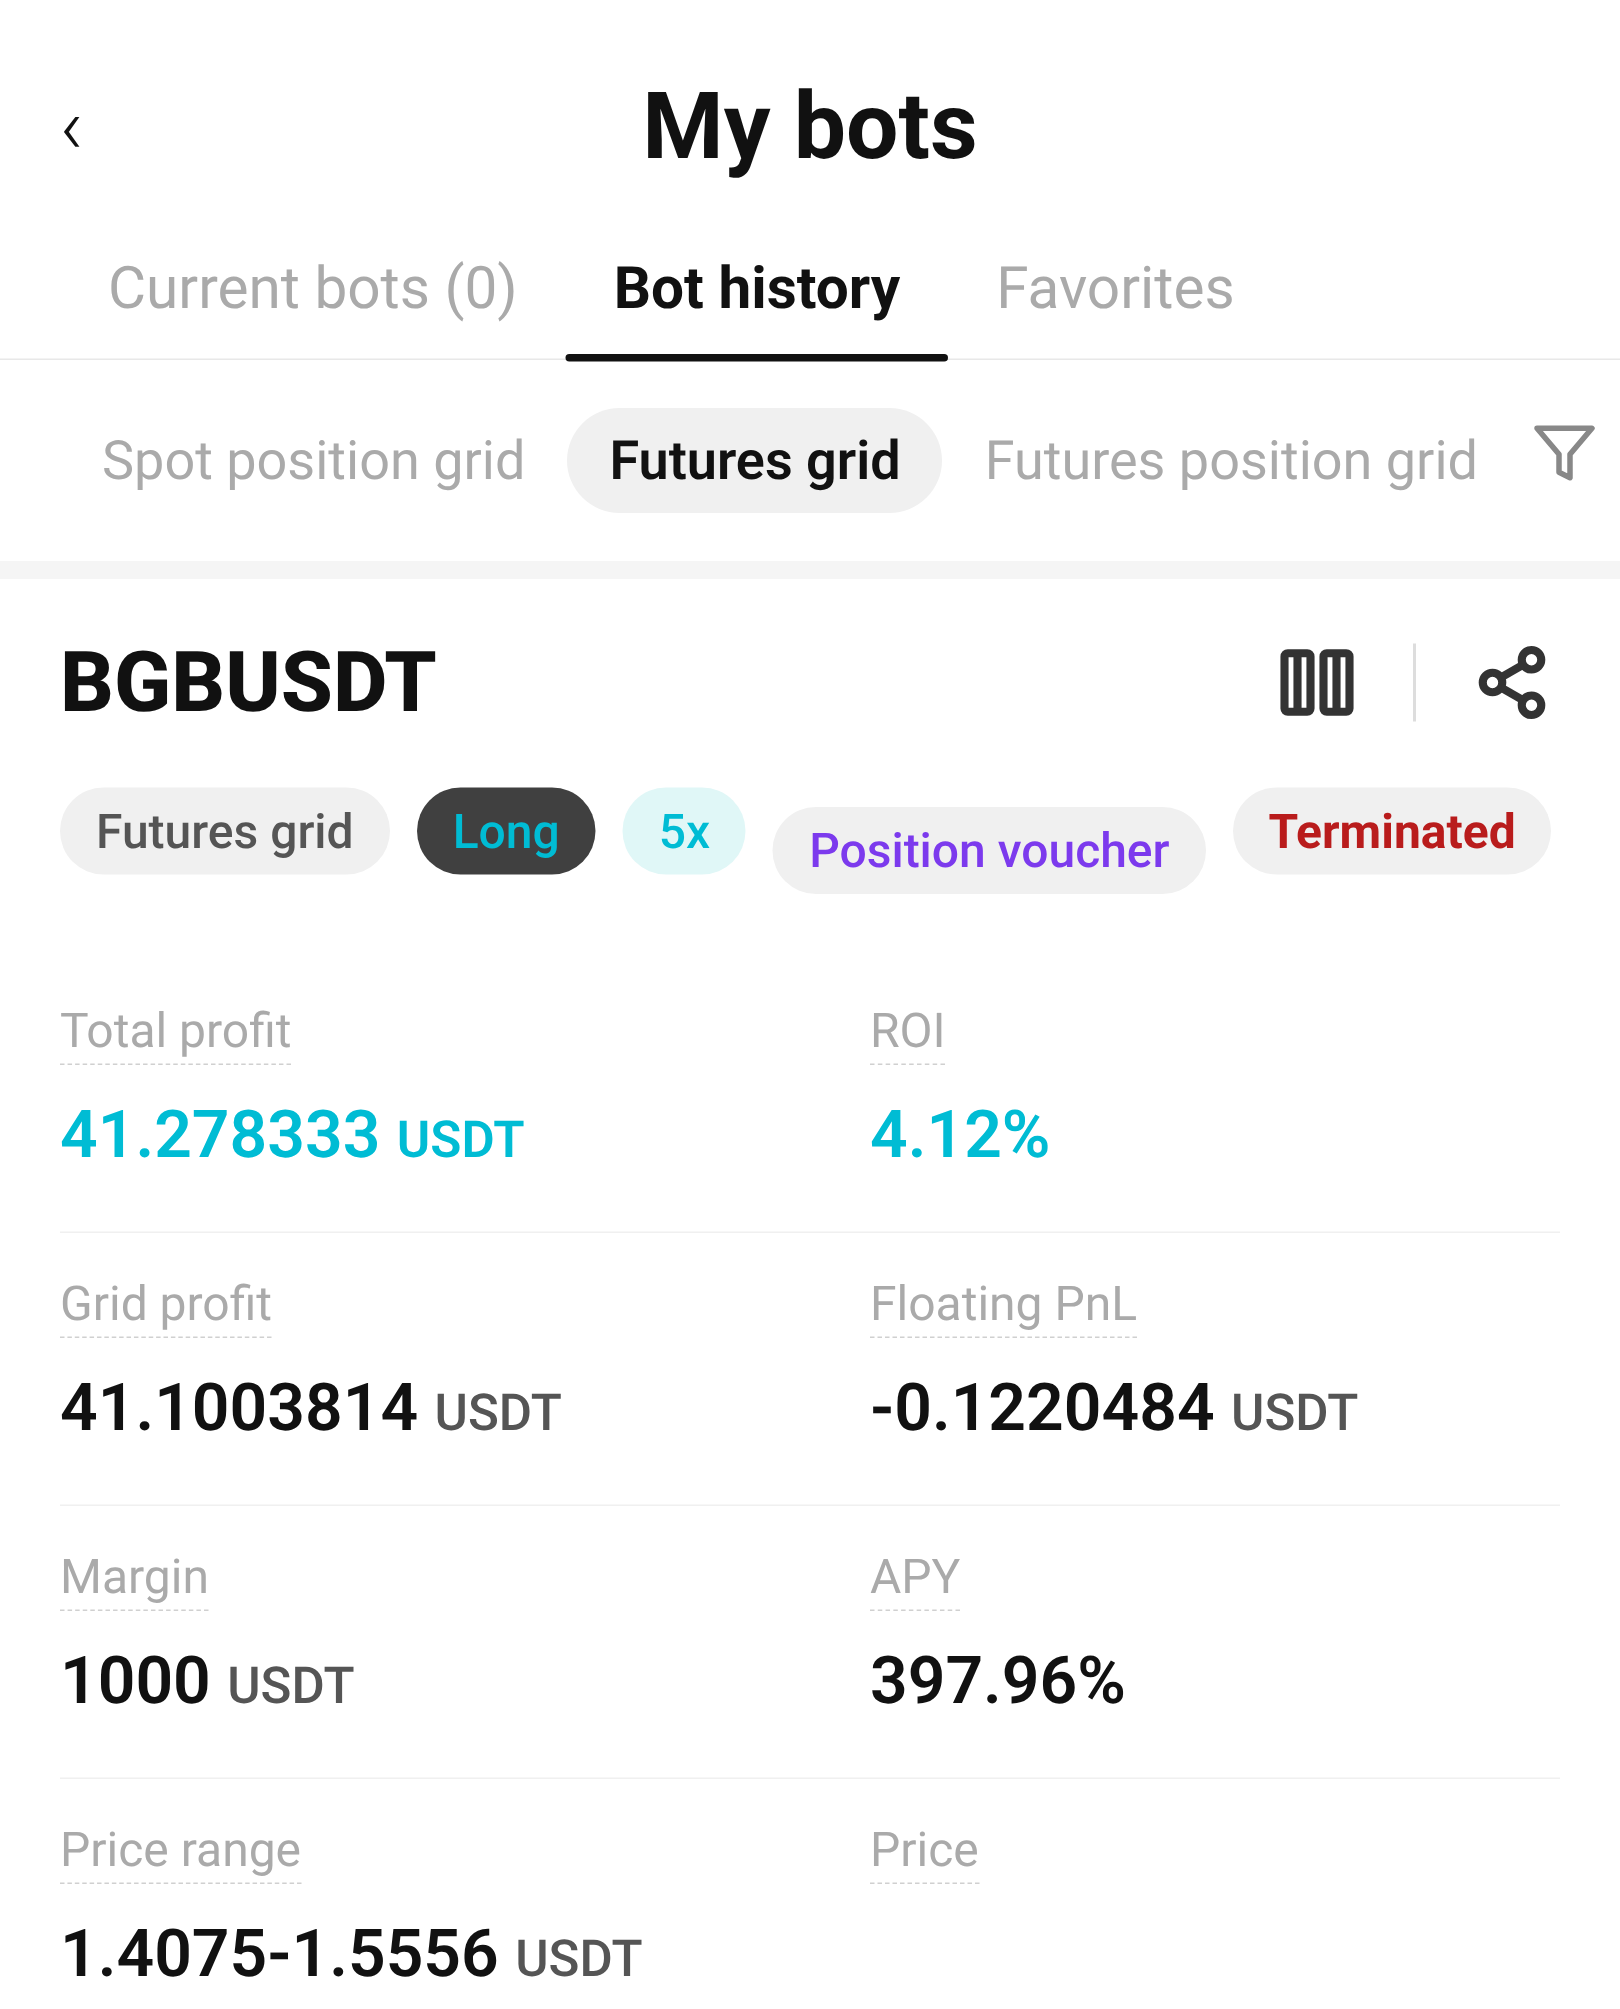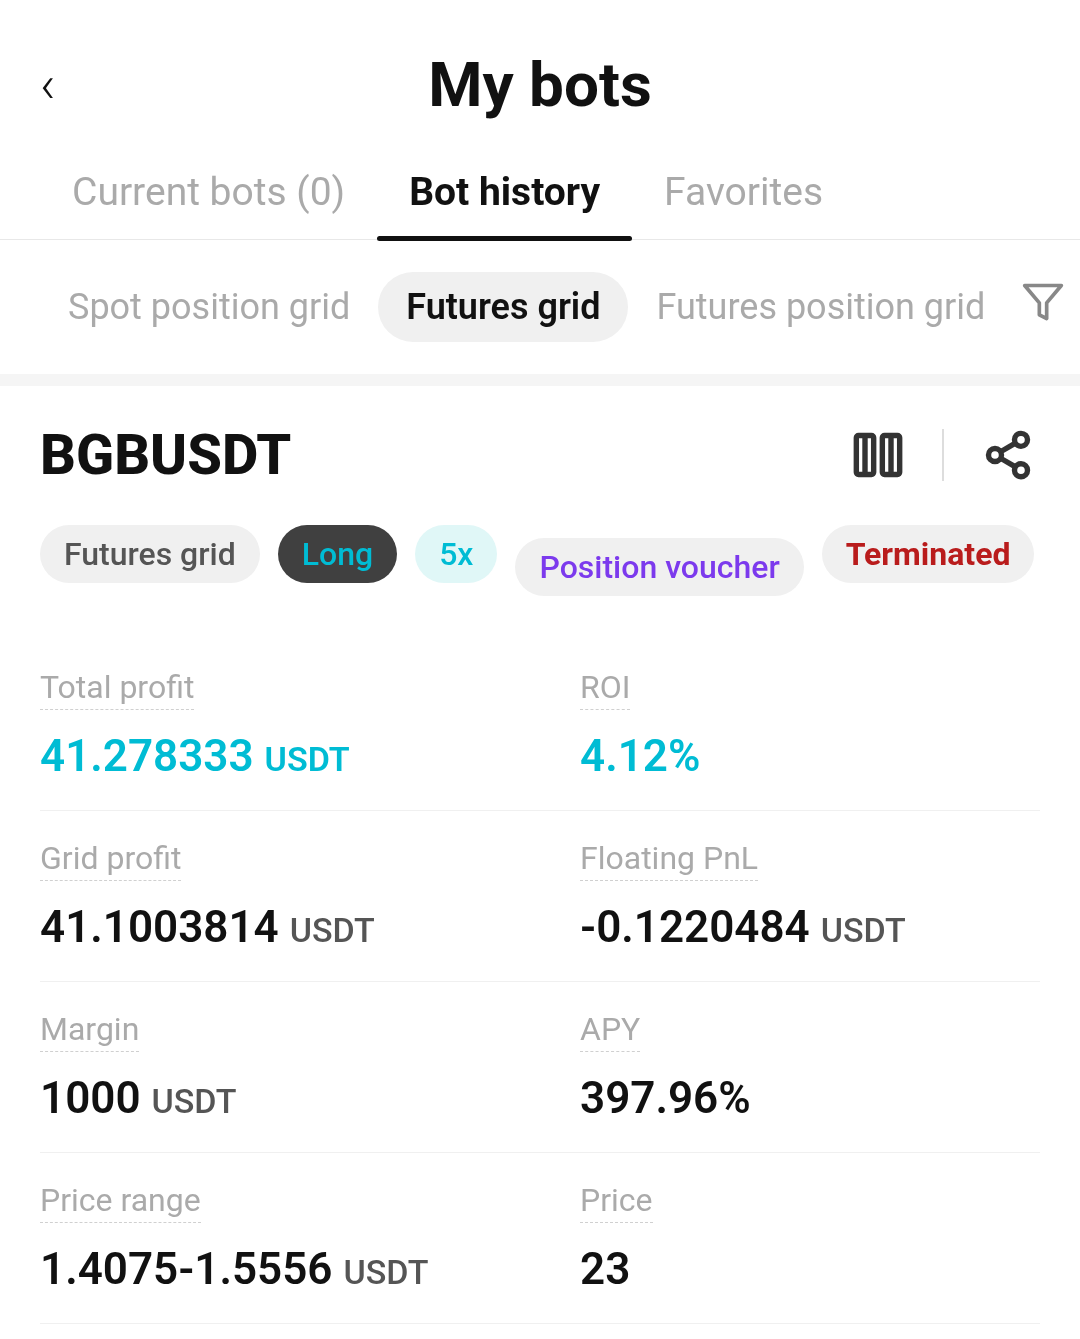--- a/index.html
+++ b/index.html
@@ -206,21 +206,21 @@
     }
 
     
     .stats-grid {
       display: grid;
       grid-template-columns: 1fr 1fr;
       gap: 0;
     }
 
     .stat-cell {
-      padding: 28px 0 28px;
+      padding: 28px 0 39px;
       border-bottom: 1.5px solid #f0f0f0;
     }
 
     .stat-cell:nth-child(odd) {
       padding-right: 40px;
     }
 
     .stat-cell:nth-child(even) {
       padding-left: 40px;
     }
@@ -369,21 +369,20 @@
       <div class="stat-cell">
         <div class="stat-label">Price range</div>
         <div class="stat-value">
           <span>1.4075-1.5556</span>
           <span class="unit-black">USDT</span>
         </div>
       </div>
 
       <div class="stat-cell">
         <div class="stat-label">Price</div>
-        <div class="stat-value">23</div>
       </div>
 
       <div class="stat-cell stat-last">
         <div class="stat-label">Arbitrage attempts</div>
         
       </div>
 
       <div class="stat-cell stat-last">
         <div class="stat-label">TP/SL</div>
         

